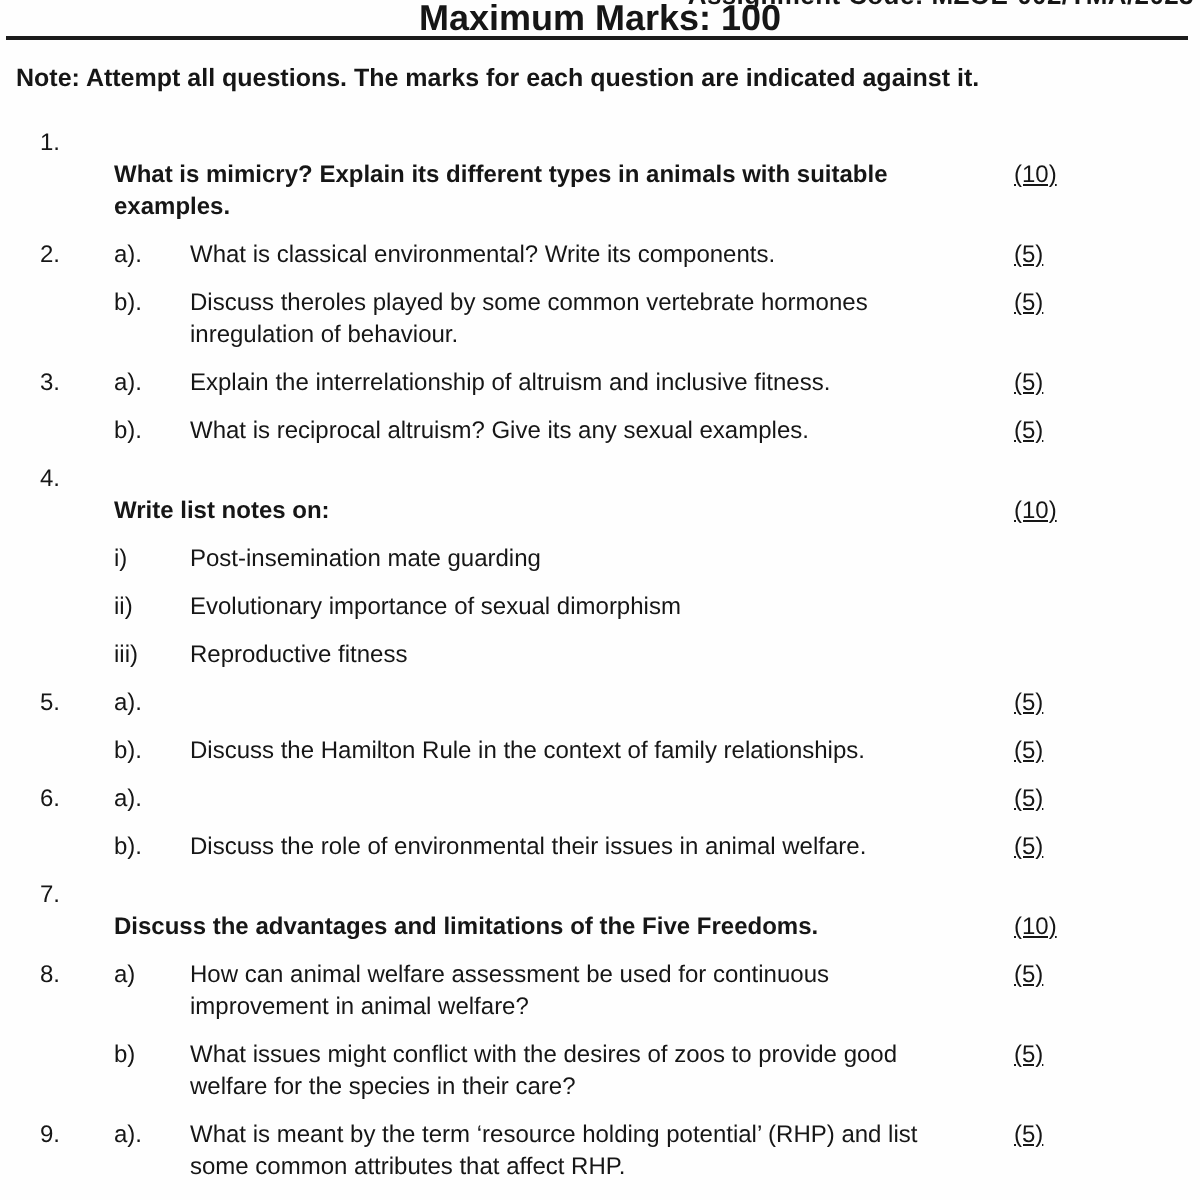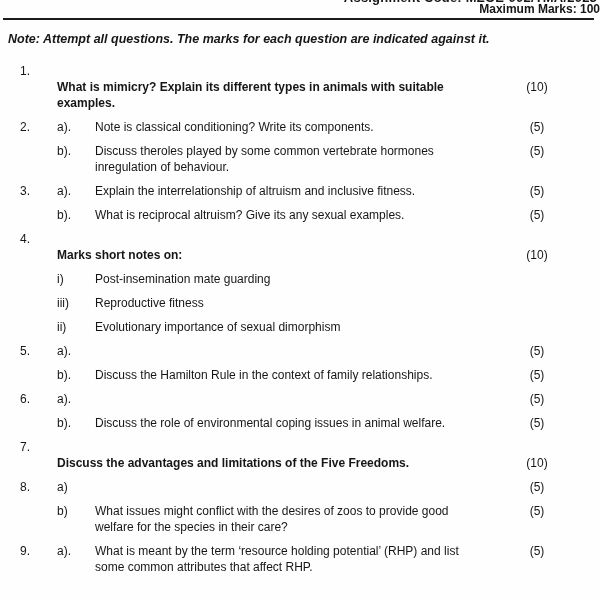--- a/index.html
+++ b/index.html
@@ -20,53 +20,52 @@
   .hdr-clip {
     position: absolute;
     top: -10px; right: 3px;
     font-weight: bold;
     font-size: 13px;
     line-height: 15px;
     letter-spacing: 0.2px;
     white-space: nowrap;
   }
   .max-marks {
-    text-align: right;
+    text-align: center;
     font-weight: bold;
-    font-size: 12px;
+    font-size: 18px;
     line-height: 16px;
     margin-top: 1px;
   }
   .rule {
     border-top: 2px solid #1c1c1c;
     margin: 1px 6px 0 3px;
   }
   .note {
     font-weight: bold;
     font-size: 12.5px;
     line-height: 16px;
     margin-top: 11px;
     padding-left: 8px;
-    font-style: italic;
   }
   .questions { margin-top: 16px; }
   .row {
     display: grid;
     grid-template-columns: 37px 38px 1fr 60px;
     padding: 0 33px 0 20px;
     margin-bottom: 8px;
     font-size: 12px;
     line-height: 16px;
     align-items: start;
   }
   .qnum    { grid-column: 1; }
   .qletter { grid-column: 2; }
   .qtext   { grid-column: 3; white-space: pre-line; padding-right: 14px; }
   .qtext.span2 { grid-column: 2 / 4; font-weight: bold; }
-  .qmarks  { grid-column: 4; text-align: center; }
+  .qmarks  { grid-column: 4; text-align: left; text-decoration: underline; }
 </style>
 </head>
 <body>
 
 <div class="page">
   <div class="hdr-clip">Assignment Code: MZOE-002/TMA/2023</div>
 
   <div class="max-marks">Maximum Marks: 100</div>
 
   <div class="rule"></div>
@@ -77,21 +76,21 @@
       <div class="row">
     <span class="qnum">1.</span>
     <span class="qletter"></span>
     <span class="qtext span2">What is mimicry? Explain its different types in animals with suitable
 examples.</span>
     <span class="qmarks">(10)</span>
   </div>
       <div class="row">
     <span class="qnum">2.</span>
     <span class="qletter">a).</span>
-    <span class="qtext">Note is classical conditioning? Write its components.</span>
+    <span class="qtext">What is classical environmental? Write its components.</span>
     <span class="qmarks">(5)</span>
   </div>
       <div class="row">
     <span class="qnum"></span>
     <span class="qletter">b).</span>
     <span class="qtext">Discuss theroles played by some common vertebrate hormones
 inregulation of behaviour.</span>
     <span class="qmarks">(5)</span>
   </div>
       <div class="row">
@@ -102,39 +101,39 @@
   </div>
       <div class="row">
     <span class="qnum"></span>
     <span class="qletter">b).</span>
     <span class="qtext">What is reciprocal altruism? Give its any sexual examples.</span>
     <span class="qmarks">(5)</span>
   </div>
       <div class="row">
     <span class="qnum">4.</span>
     <span class="qletter"></span>
-    <span class="qtext span2">Marks short notes on:</span>
+    <span class="qtext span2">Write list notes on:</span>
     <span class="qmarks">(10)</span>
   </div>
       <div class="row">
     <span class="qnum"></span>
     <span class="qletter">i)</span>
     <span class="qtext">Post-insemination mate guarding</span>
     <span class="qmarks"></span>
   </div>
       <div class="row">
     <span class="qnum"></span>
-    <span class="qletter">iii)</span>
-    <span class="qtext">Reproductive fitness</span>
+    <span class="qletter">ii)</span>
+    <span class="qtext">Evolutionary importance of sexual dimorphism</span>
     <span class="qmarks"></span>
   </div>
       <div class="row">
     <span class="qnum"></span>
-    <span class="qletter">ii)</span>
-    <span class="qtext">Evolutionary importance of sexual dimorphism</span>
+    <span class="qletter">iii)</span>
+    <span class="qtext">Reproductive fitness</span>
     <span class="qmarks"></span>
   </div>
       <div class="row">
     <span class="qnum">5.</span>
     <span class="qletter">a).</span>
     <span class="qmarks">(5)</span>
   </div>
       <div class="row">
     <span class="qnum"></span>
     <span class="qletter">b).</span>
@@ -142,32 +141,34 @@
     <span class="qmarks">(5)</span>
   </div>
       <div class="row">
     <span class="qnum">6.</span>
     <span class="qletter">a).</span>
     <span class="qmarks">(5)</span>
   </div>
       <div class="row">
     <span class="qnum"></span>
     <span class="qletter">b).</span>
-    <span class="qtext">Discuss the role of environmental coping issues in animal welfare.</span>
+    <span class="qtext">Discuss the role of environmental their issues in animal welfare.</span>
     <span class="qmarks">(5)</span>
   </div>
       <div class="row">
     <span class="qnum">7.</span>
     <span class="qletter"></span>
     <span class="qtext span2">Discuss the advantages and limitations of the Five Freedoms.</span>
     <span class="qmarks">(10)</span>
   </div>
       <div class="row">
     <span class="qnum">8.</span>
     <span class="qletter">a)</span>
+    <span class="qtext">How can animal welfare assessment be used for continuous
+improvement in animal welfare?</span>
     <span class="qmarks">(5)</span>
   </div>
       <div class="row">
     <span class="qnum"></span>
     <span class="qletter">b)</span>
     <span class="qtext">What issues might conflict with the desires of zoos to provide good
 welfare for the species in their care?</span>
     <span class="qmarks">(5)</span>
   </div>
       <div class="row">

